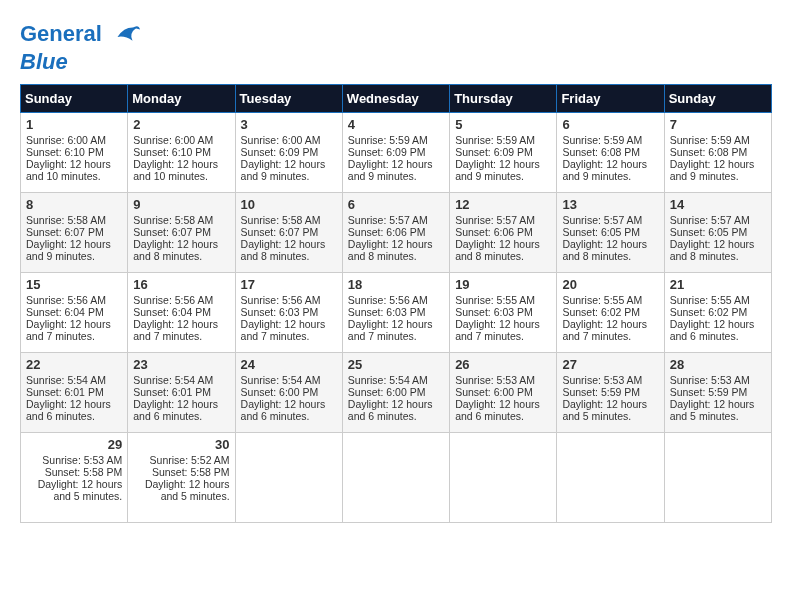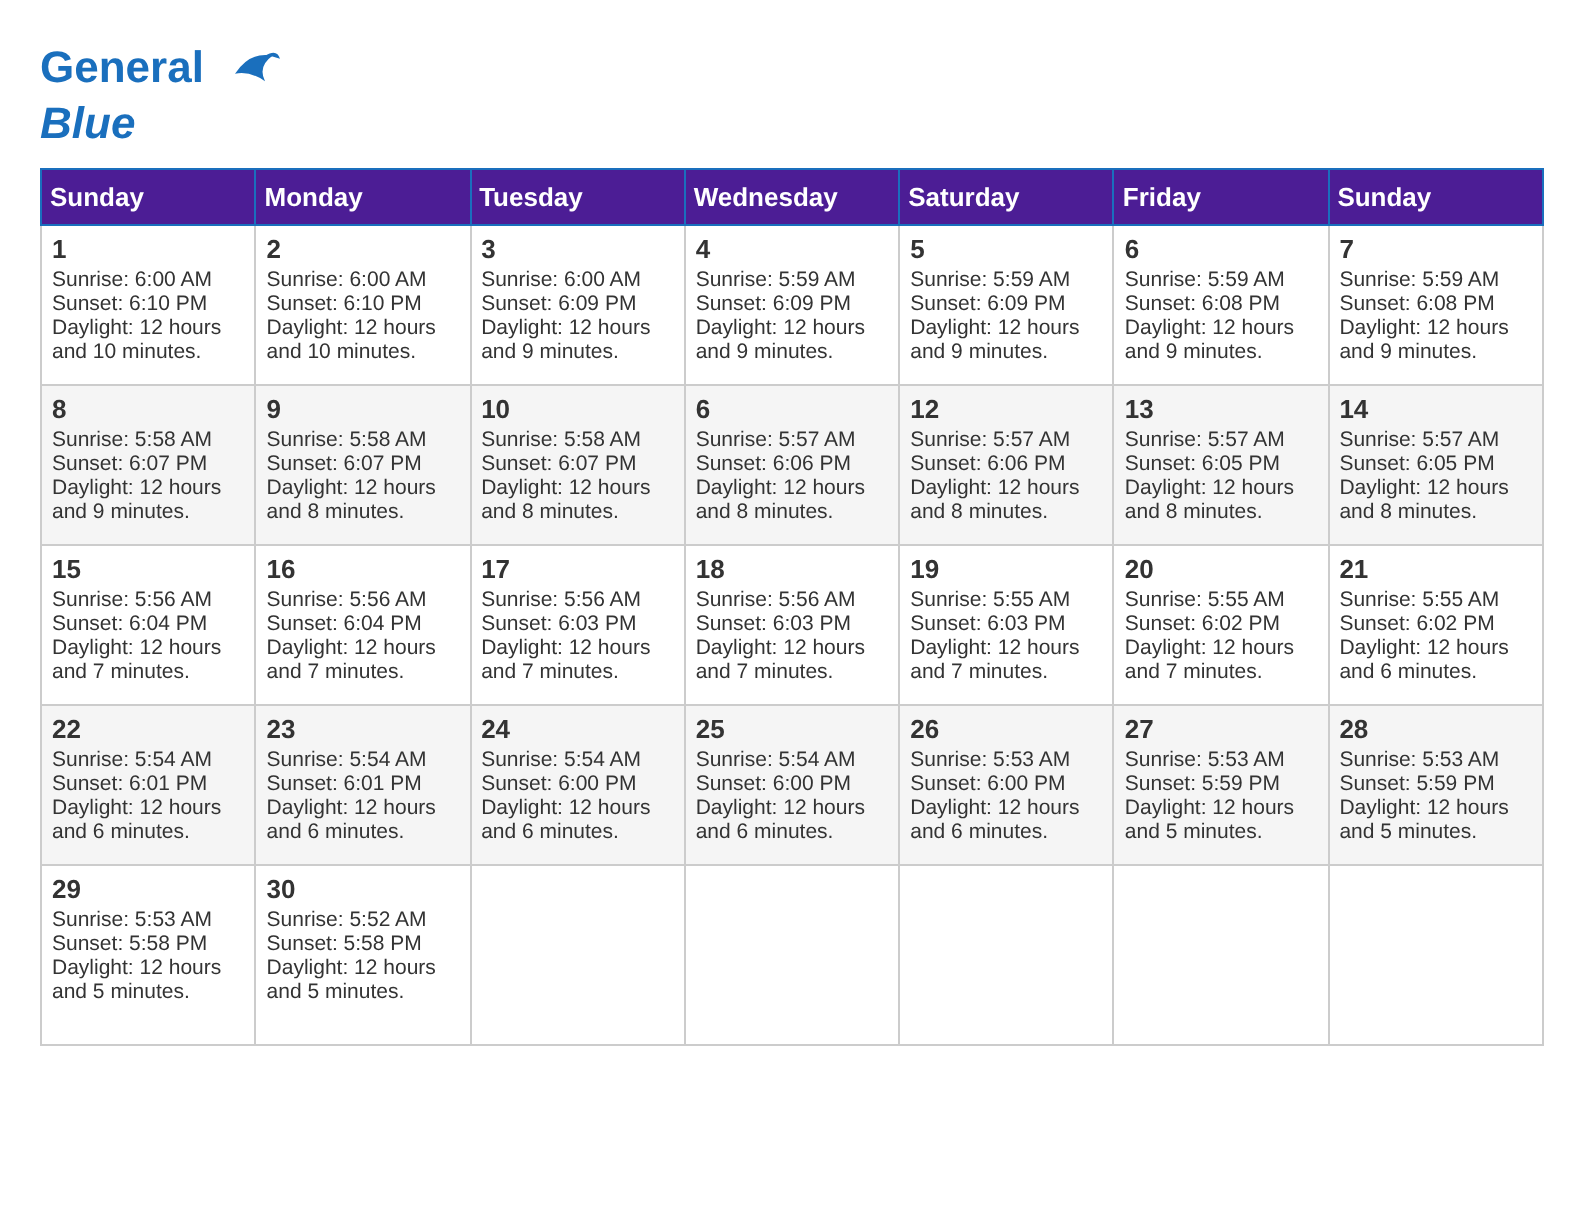--- a/index.html
+++ b/index.html
@@ -45,21 +45,21 @@
     .subtitle {
       font-size: 15px;
       color: #555;
     }
     .calendar {
       width: 100%;
       border-collapse: collapse;
       border: 1px solid #ccc;
     }
     .calendar th {
-      background-color: #4c1d95;
+      background-color: #0f172a;
       color: #fff;
       font-size: 13px;
       font-weight: bold;
       padding: 6px 4px;
       text-align: left;
       border: 1px solid #1a6fbd;
     }
     .calendar td {
       width: calc(100% / 7);
       vertical-align: top;
@@ -77,20 +77,21 @@
       font-size: 13px;
       font-weight: bold;
       display: block;
       margin-bottom: 2px;
     }
     .empty {
       background: #f9f9f9;
     }
     .last-row td {
       height: 90px;
+      text-align: right;
     }
   </style>
 </head>
 <body>
 
 <div class="header">
   <div class="logo">
     <div>
       <div class="logo-text">
         <span>General</span>
@@ -108,21 +109,21 @@
   </div>
 </div>
 
 <table class="calendar">
   <thead>
     <tr>
       <th>Sunday</th>
       <th>Monday</th>
       <th>Tuesday</th>
       <th>Wednesday</th>
-      <th>Saturday</th>
+      <th>Thursday</th>
       <th>Friday</th>
       <th>Sunday</th>
     </tr>
   </thead>
   <tbody id="calendar-body">
   <tr>
         <td>
         <span class="day-number">1</span>
         <span>Sunrise: 6:00 AM</span><br>
         <span>Sunset: 6:10 PM</span><br>

